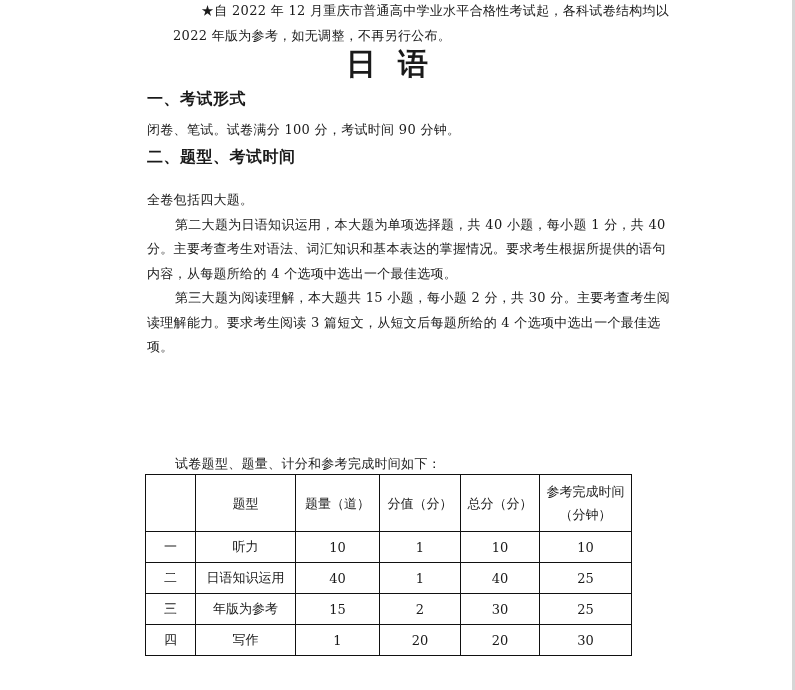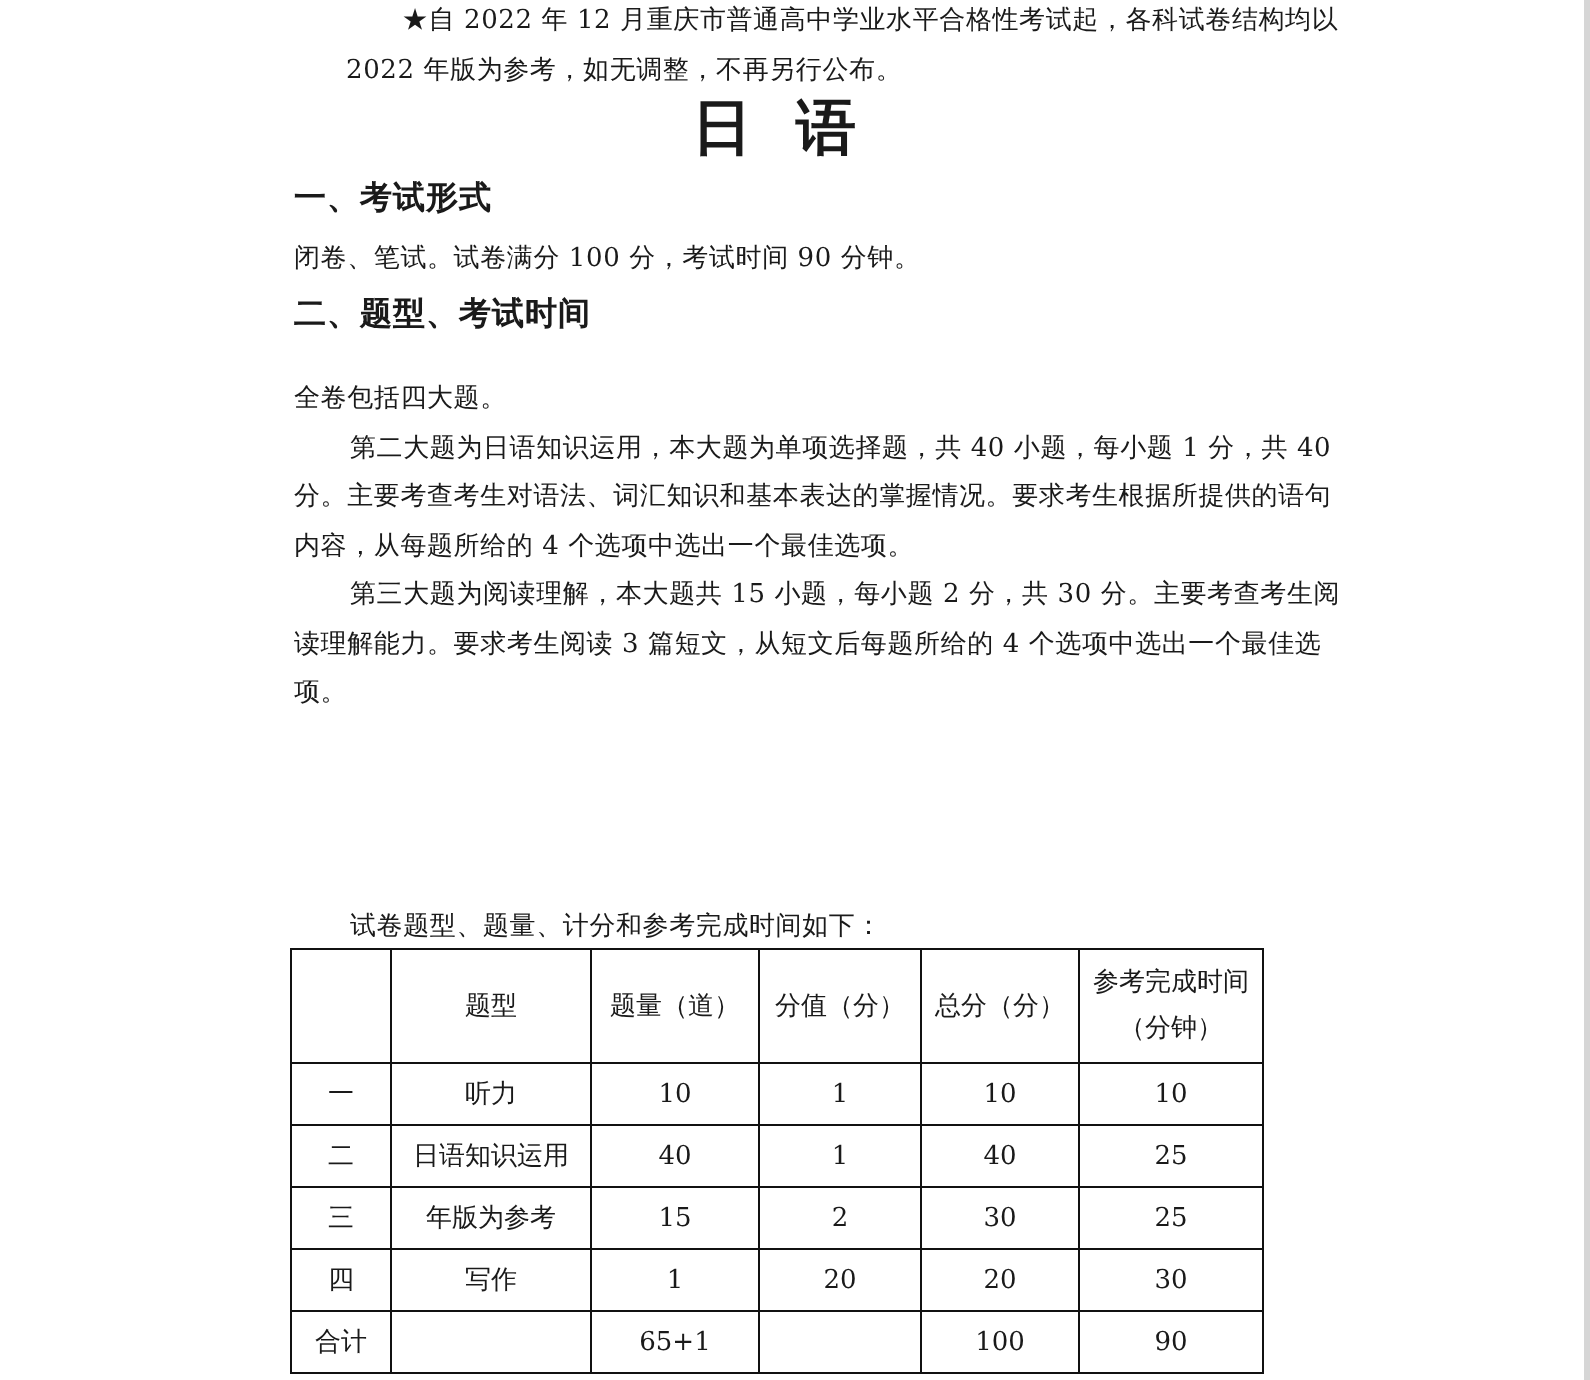--- a/index.html
+++ b/index.html
@@ -93,24 +93,16 @@
       <td>25</td>
     </tr>
     <tr class="row">
       <td>四</td>
       <td>写作</td>
       <td>1</td>
       <td>20</td>
       <td>20</td>
       <td>30</td>
     </tr>
-    <tr class="row">
-      <td>合计</td>
-      <td></td>
-      <td>65+1</td>
-      <td></td>
-      <td>100</td>
-      <td>90</td>
-    </tr>
   </tbody>
     </table>
 
 </div>
 
 </body></html>

